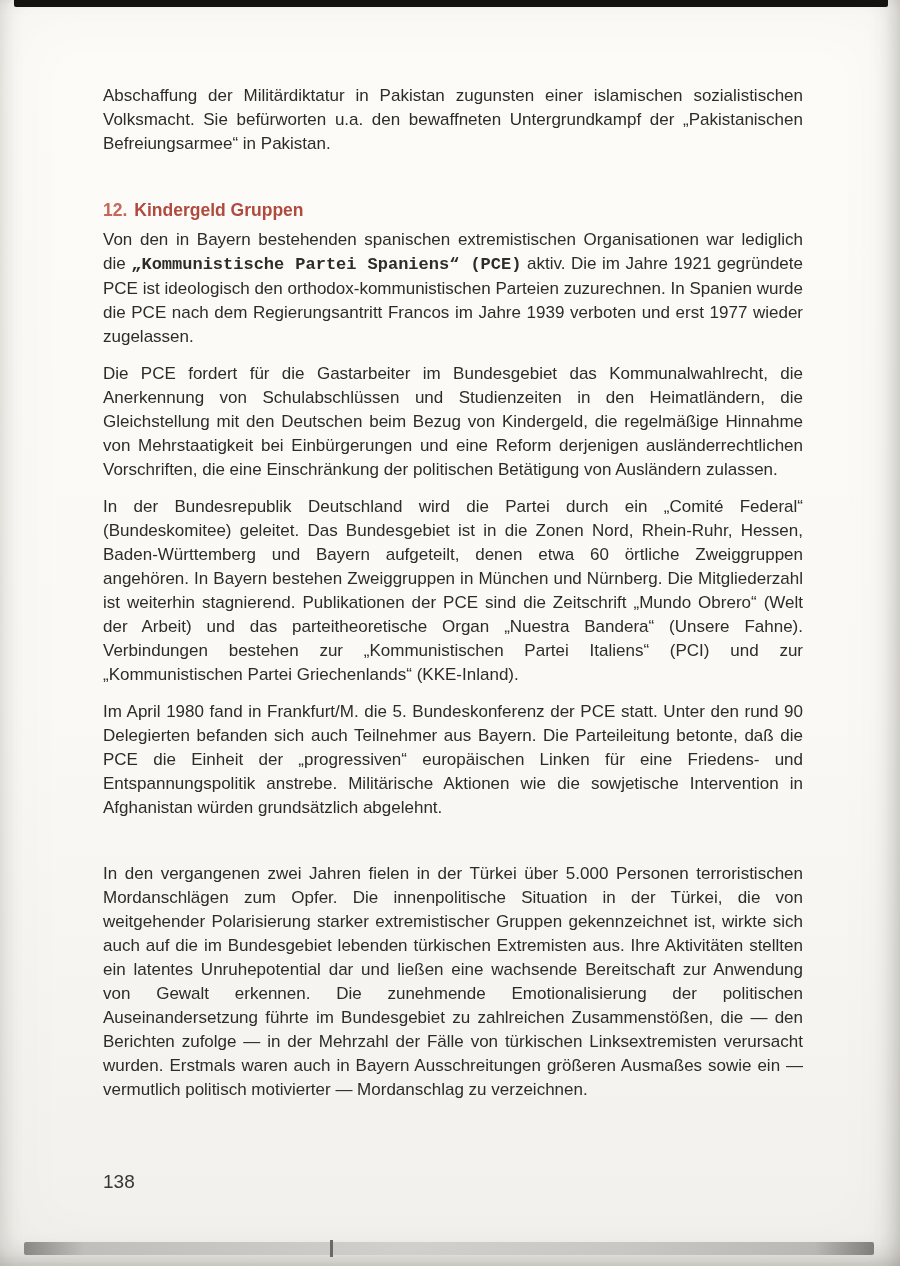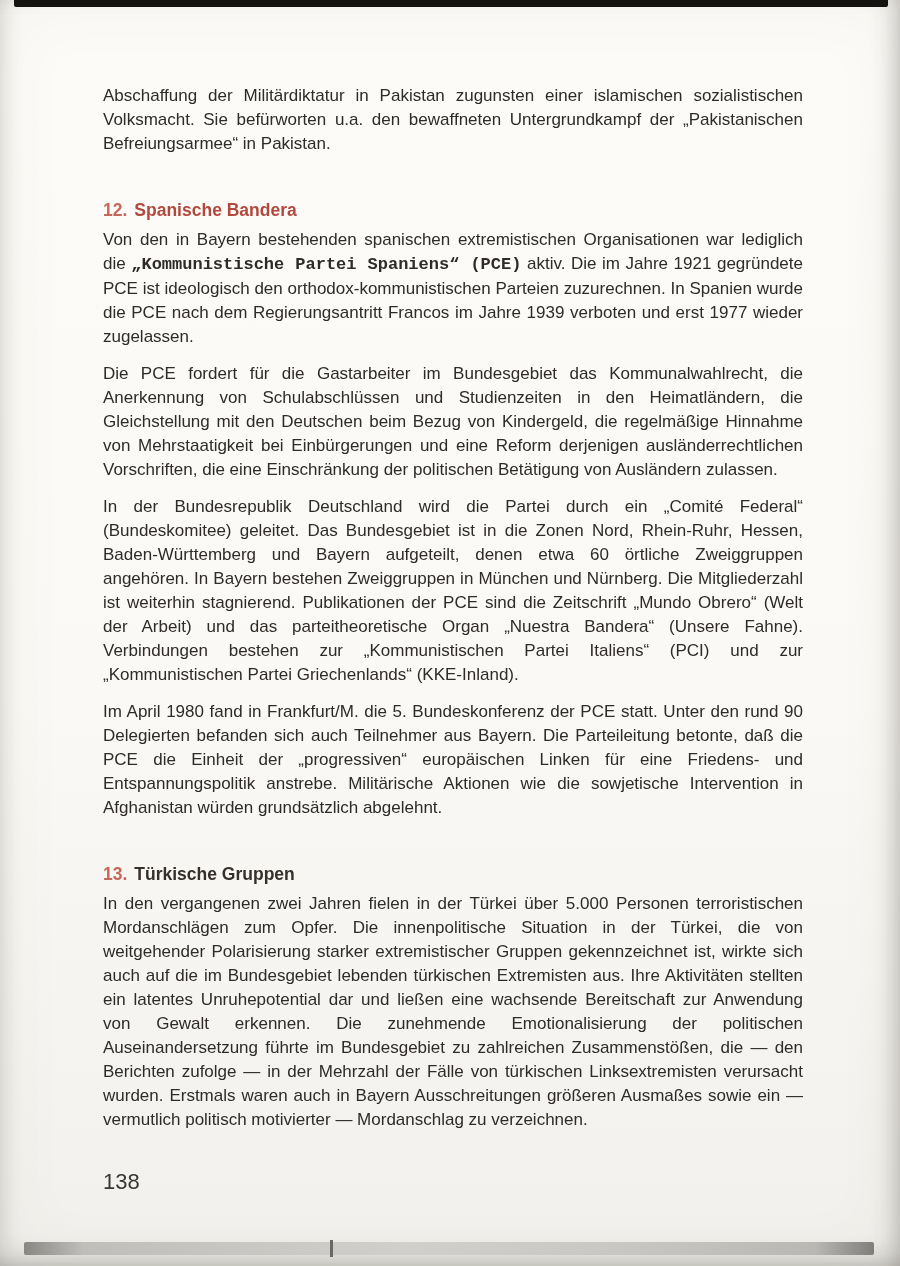--- a/index.html
+++ b/index.html
@@ -54,46 +54,45 @@
   .sec-h{
     margin:0 0 6px 0;font-size:17.5px;line-height:24px;font-weight:700;
   }
   .sec-num{
     font-weight:700;color:var(--section-number);margin-right:7px;
   }
   .s12-title{color:var(--section12-title);}
   .s13-title{color:var(--section13-title);}
   .page-number{
     position:absolute;left:103px;top:1170px;
-    font-size:22px;line-height:24px;color:#383634;
+    font-size:19px;line-height:24px;color:#383634;
   }
 </style>
 </head>
 <body>
 
 <div class="scan">
 
   <div class="edge-top"></div>
 
   <div class="content">
 
     <p class="para">Abschaffung der Militärdiktatur in Pakistan zugunsten einer islamischen sozialistischen Volksmacht. Sie befürworten u.a. den bewaffneten Untergrundkampf der „Pakistanischen Befreiungsarmee“ in Pakistan.</p>
 
     <div class="section">
-      <h2 class="sec-h"><span class="sec-num">12.</span><span class="s12-title">Spanische Bandera</span></h2>
+      <h2 class="sec-h"><span class="sec-num">12.</span><span class="s12-title">Kindergeld Gruppen</span></h2>
 
       <p class="para"><span>Von den in Bayern bestehenden spanischen extremistischen Organisationen war lediglich die </span><span class="bold">„Kommunistische Partei Spaniens“ (PCE)</span><span> aktiv. Die im Jahre 1921 gegründete PCE ist ideologisch den orthodox-kommunistischen Parteien zuzurechnen. In Spanien wurde die PCE nach dem Regierungsantritt Francos im Jahre 1939 verboten und erst 1977 wieder zugelassen.</span></p>
 
       <p class="para">Die PCE fordert für die Gastarbeiter im Bundesgebiet das Kommunalwahlrecht, die Anerkennung von Schulabschlüssen und Studienzeiten in den Heimatländern, die Gleichstellung mit den Deutschen beim Bezug von Kindergeld, die regelmäßige Hinnahme von Mehrstaatigkeit bei Einbürgerungen und eine Reform derjenigen ausländerrechtlichen Vorschriften, die eine Einschränkung der politischen Betätigung von Ausländern zulassen.</p>
       <p class="para">In der Bundesrepublik Deutschland wird die Partei durch ein „Comité Federal“ (Bundeskomitee) geleitet. Das Bundesgebiet ist in die Zonen Nord, Rhein-Ruhr, Hessen, Baden-Württemberg und Bayern aufgeteilt, denen etwa 60 örtliche Zweiggruppen angehören. In Bayern bestehen Zweiggruppen in München und Nürnberg. Die Mitgliederzahl ist weiterhin stagnierend. Publikationen der PCE sind die Zeitschrift „Mundo Obrero“ (Welt der Arbeit) und das parteitheoretische Organ „Nuestra Bandera“ (Unsere Fahne). Verbindungen bestehen zur „Kommunistischen Partei Italiens“ (PCI) und zur „Kommunistischen Partei Griechenlands“ (KKE-Inland).</p>
       <p class="para">Im April 1980 fand in Frankfurt/M. die 5. Bundeskonferenz der PCE statt. Unter den rund 90 Delegierten befanden sich auch Teilnehmer aus Bayern. Die Parteileitung betonte, daß die PCE die Einheit der „progressiven“ europäischen Linken für eine Friedens- und Entspannungspolitik anstrebe. Militärische Aktionen wie die sowjetische Intervention in Afghanistan würden grundsätzlich abgelehnt.</p>
     </div>
 
     <div class="section">
-      <h2 class="sec-h"><span class="sec-num">13.</span><span class="s13-title">Türkische Gruppen</span></h2>
 
       <p class="para">In den vergangenen zwei Jahren fielen in der Türkei über 5.000 Personen terroristischen Mordanschlägen zum Opfer. Die innenpolitische Situation in der Türkei, die von weitgehender Polarisierung starker extremistischer Gruppen gekennzeichnet ist, wirkte sich auch auf die im Bundesgebiet lebenden türkischen Extremisten aus. Ihre Aktivitäten stellten ein latentes Unruhepotential dar und ließen eine wachsende Bereitschaft zur Anwendung von Gewalt erkennen. Die zunehmende Emotionalisierung der politischen Auseinandersetzung führte im Bundesgebiet zu zahlreichen Zusammenstößen, die — den Berichten zufolge — in der Mehrzahl der Fälle von türkischen Linksextremisten verursacht wurden. Erstmals waren auch in Bayern Ausschreitungen größeren Ausmaßes sowie ein — vermutlich politisch motivierter — Mordanschlag zu verzeichnen.</p>
     </div>
 
   </div>
 
   <div class="page-number">138</div>
 
   <div class="edge-bottom"></div>
   <div class="scan-tick"></div>

